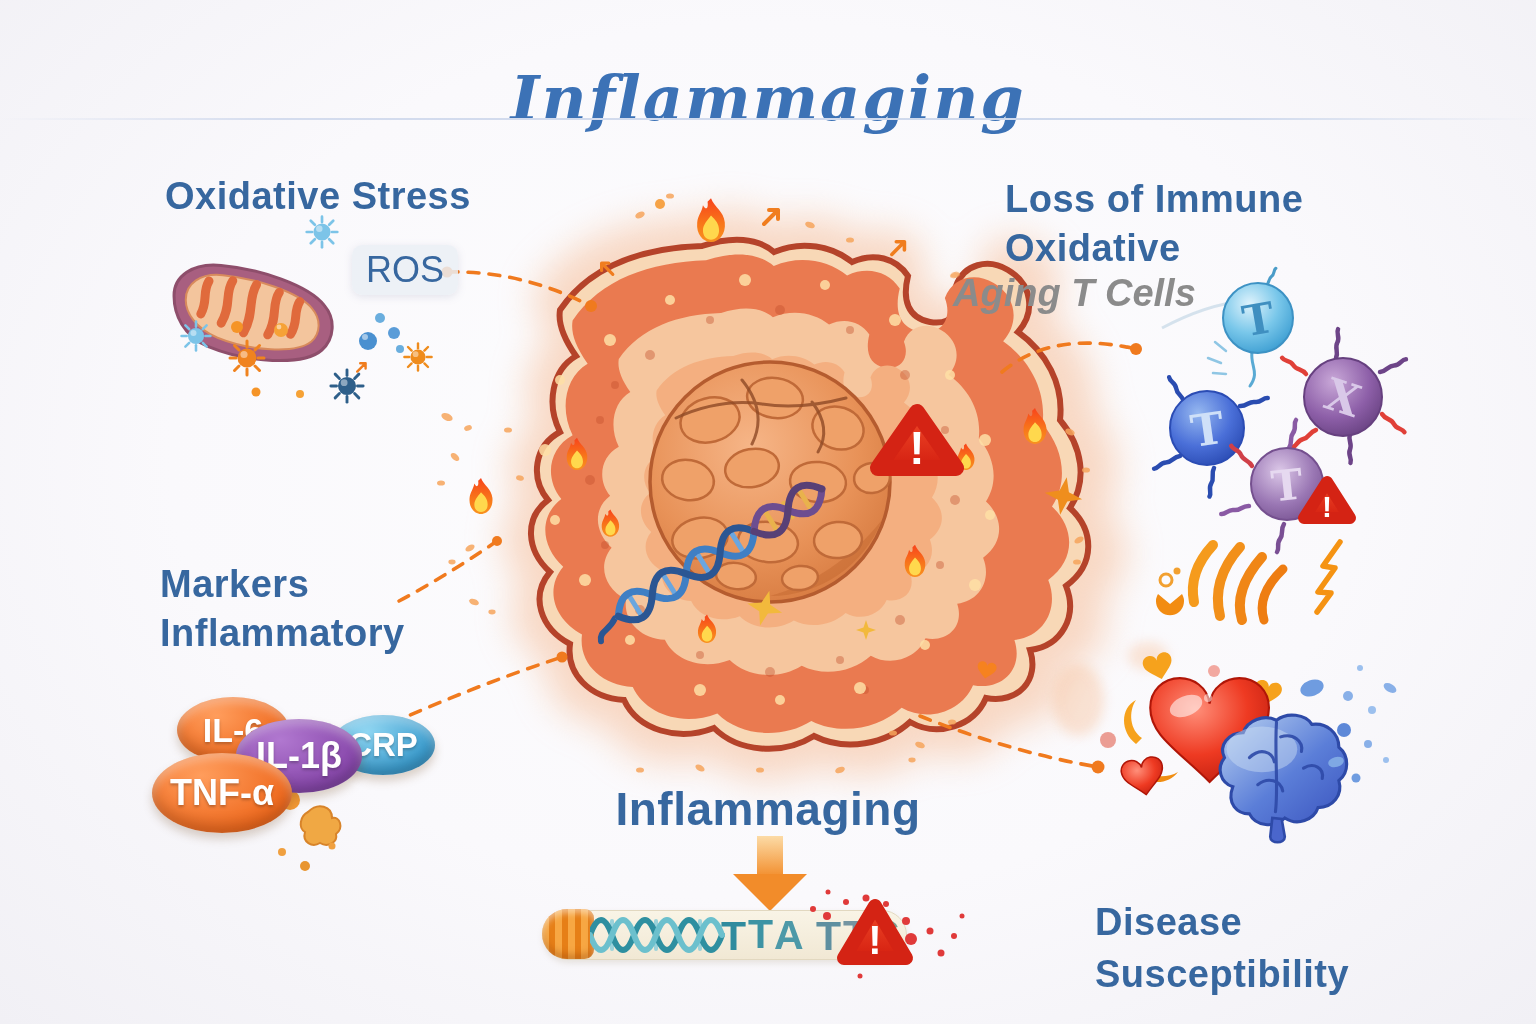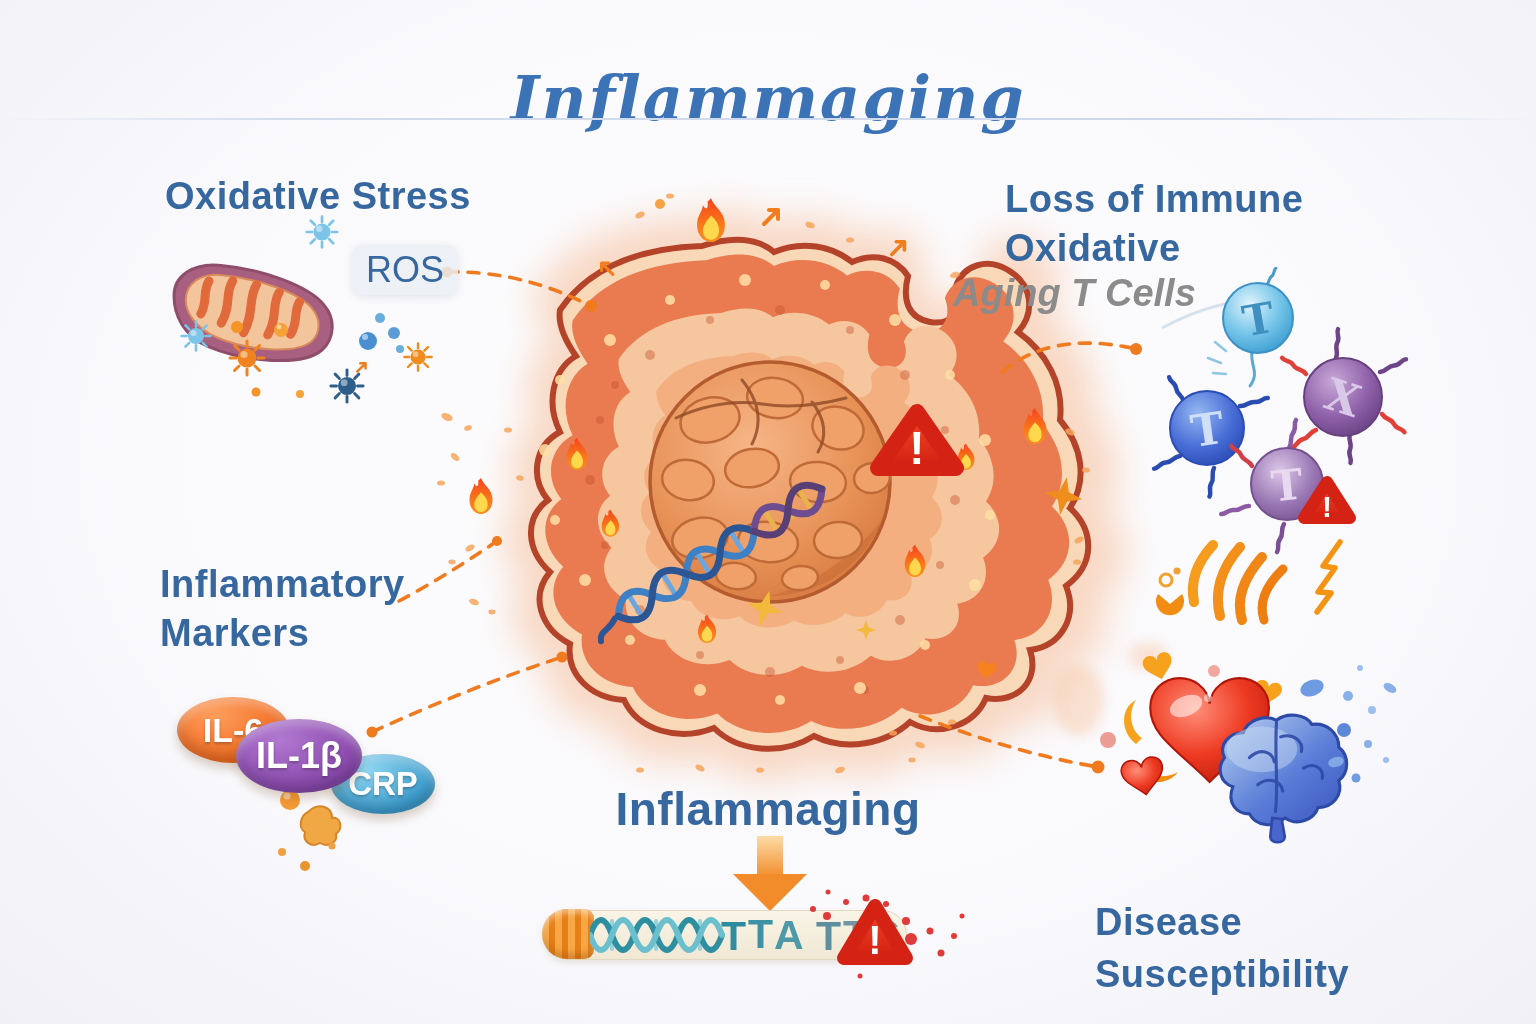--- a/index.html
+++ b/index.html
@@ -497,37 +497,40 @@
 
   <div class="abs heading" style="top:175px;left:1005px;">
     <span>Loss of Immune</span>
     <span>Oxidative</span>
   </div>
   <div id="aging-sub" class="abs" style="top:272px;left:953px;">
     <span>Aging T Cells</span>
   </div>
 
   <div class="abs heading" style="top:560px;left:160px;">
+    <span>Markers</span>
     <span>Inflammatory</span>
-    <span>Markers</span>
   </div>
 
   <div class="abs heading" style="top:896px;left:1095px;line-height:52px;">
     <span>Disease</span>
     <span>Susceptibility</span>
   </div>
 
   <div class="abs cytokine cyto-orange" style="top:697px;left:177px;width:112px;height:66px;font-size:34px;z-index:1;">
       <span>IL-6</span>
     </div>
-  <div class="abs cytokine cyto-blue" style="top:754px;left:331px;width:104px;height:60px;font-size:33px;z-index:1;text-align:right;">
+  <div class="abs cytokine cyto-blue" style="top:715px;left:331px;width:104px;height:60px;font-size:33px;z-index:1;text-align:right;">
       <span>CRP</span>
     </div>
   <div class="abs cytokine cyto-purple" style="top:719px;left:236px;width:126px;height:74px;font-size:36px;z-index:2;">
       <span>IL-1β</span>
+    </div>
+  <div class="abs cytokine cyto-orange" style="top:753px;left:152px;width:140px;height:80px;font-size:36px;z-index:3;">
+      <span>TNF-α</span>
     </div>
 
   <div id="bottom-label" class="abs">
     <span>Inflammaging</span>
   </div>
 
   <div id="seq-bar" class="abs">
     <div id="seq-cap"></div>
     <svg class="abs" style="left:46px;top:2px;" width="140" height="44" viewBox="0 0 140 44">
       <g fill="none" stroke-linecap="round">

